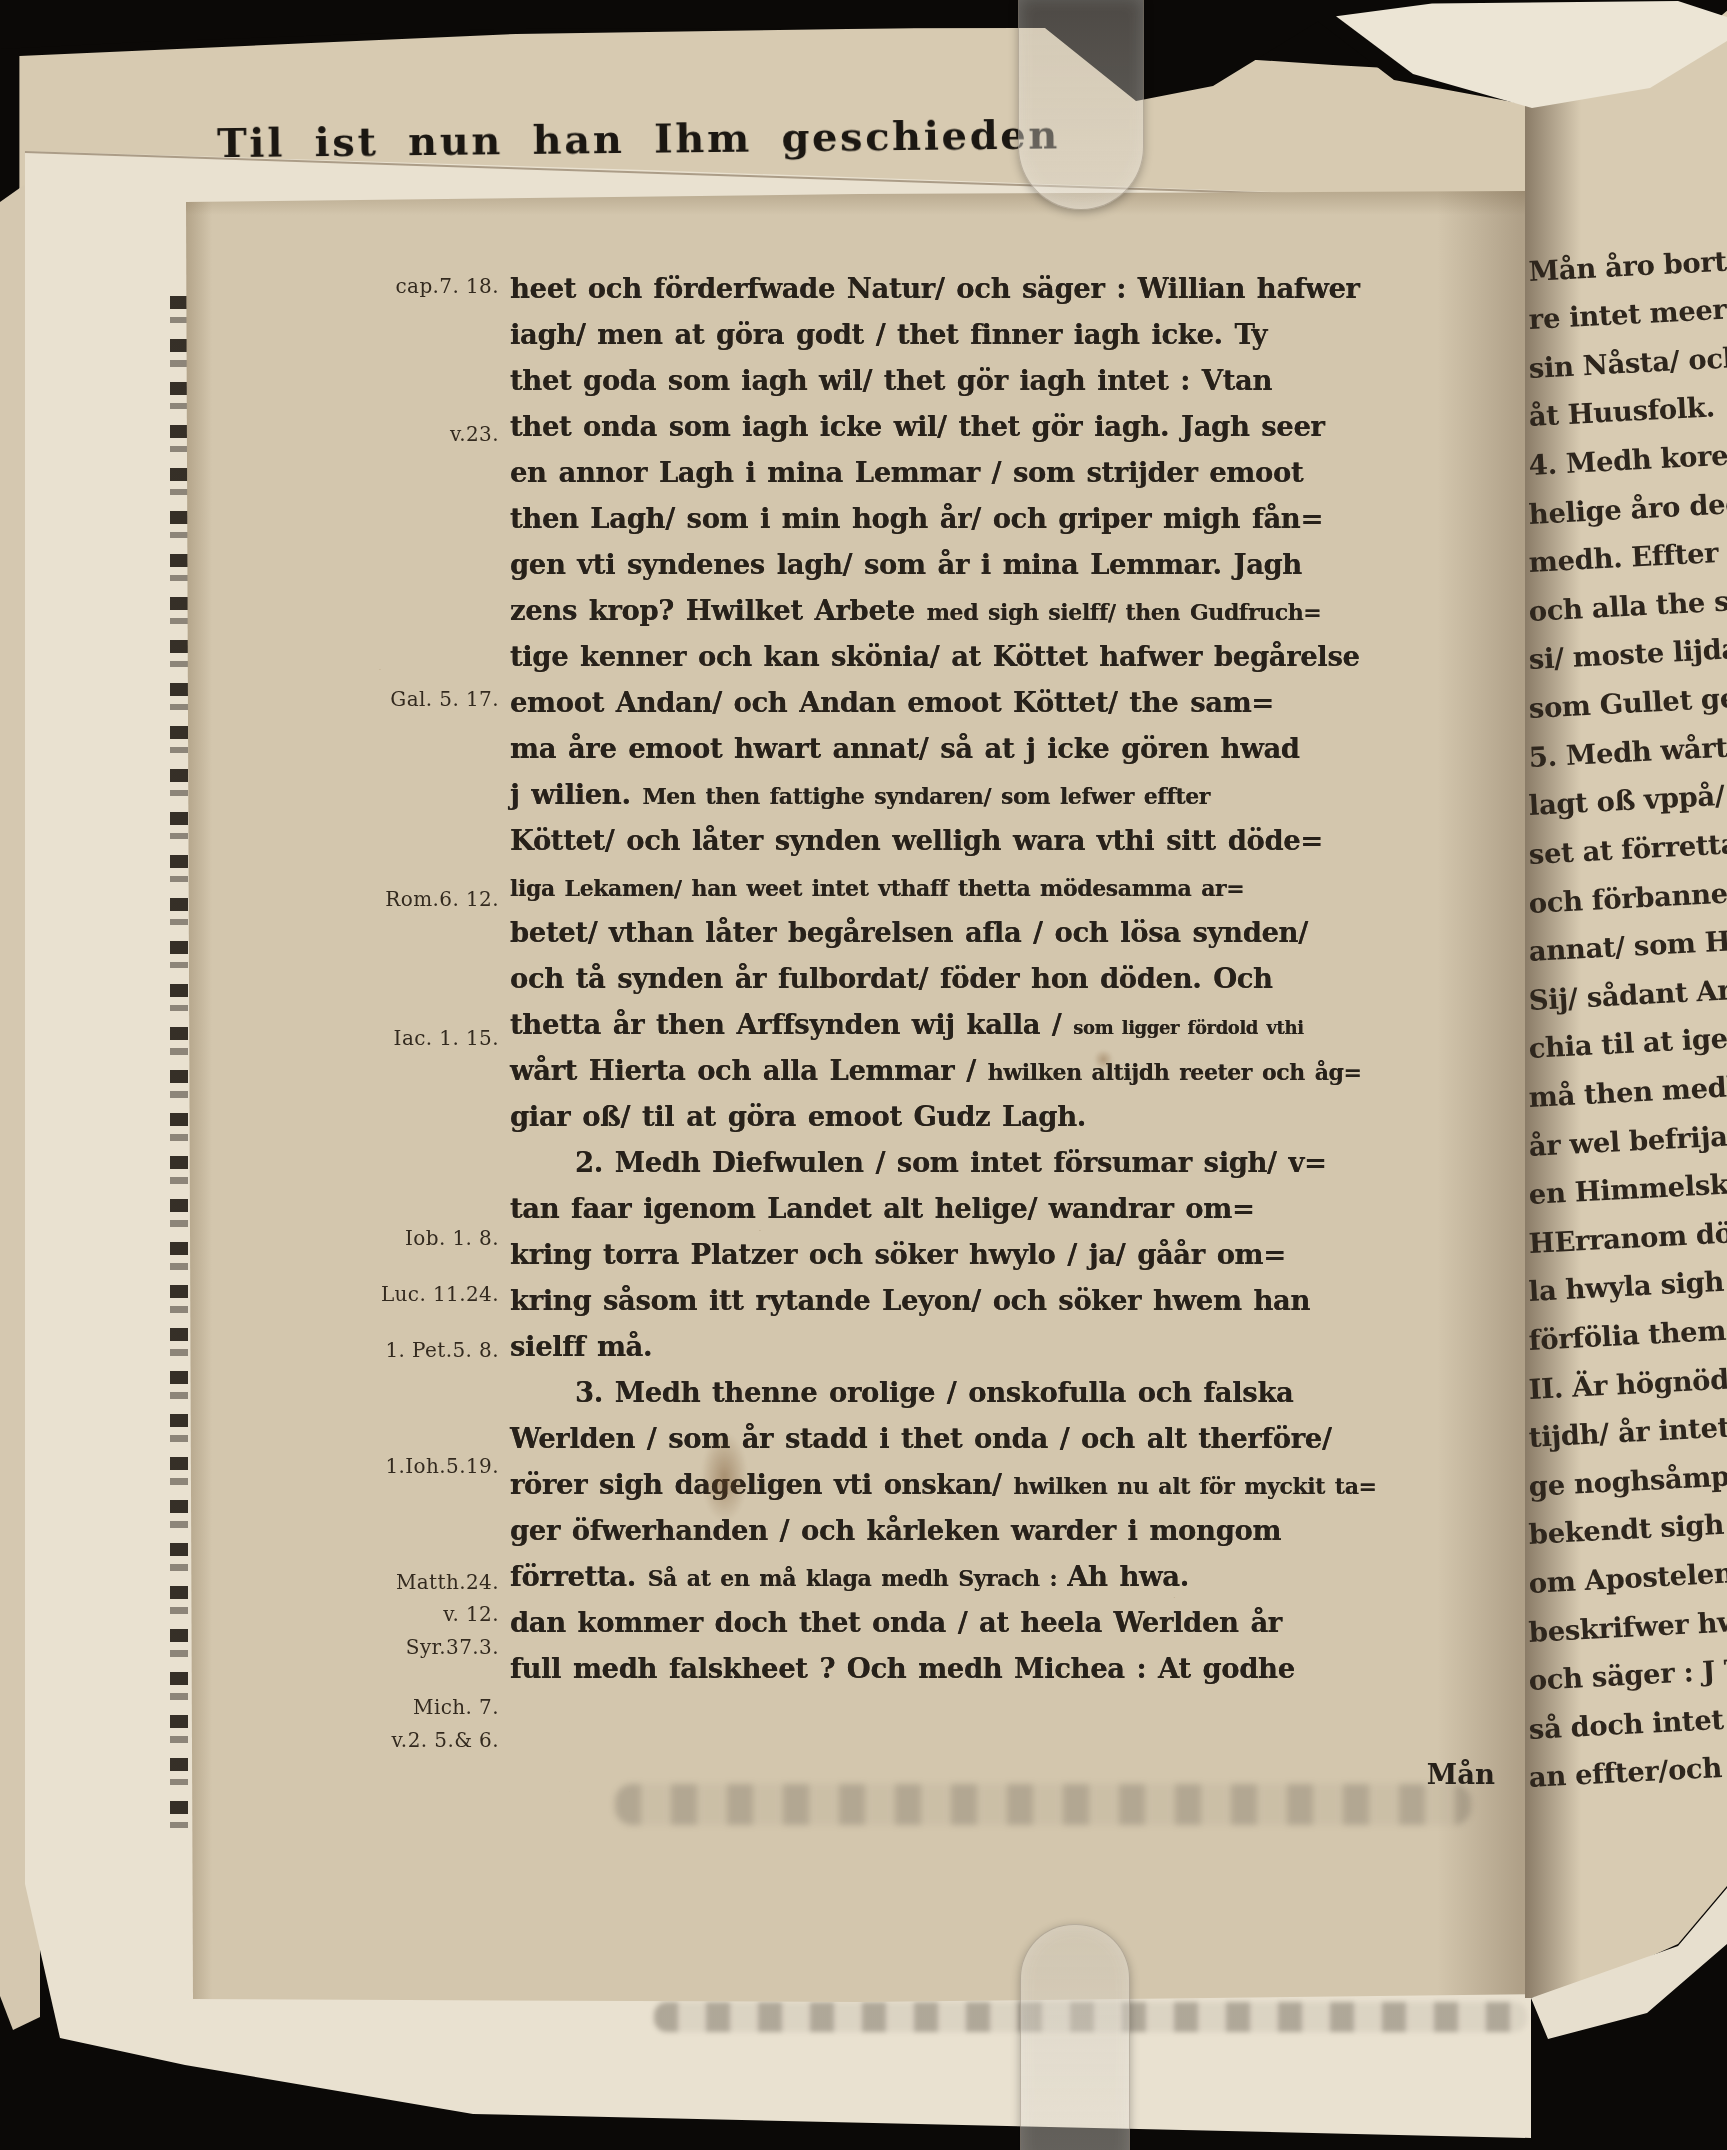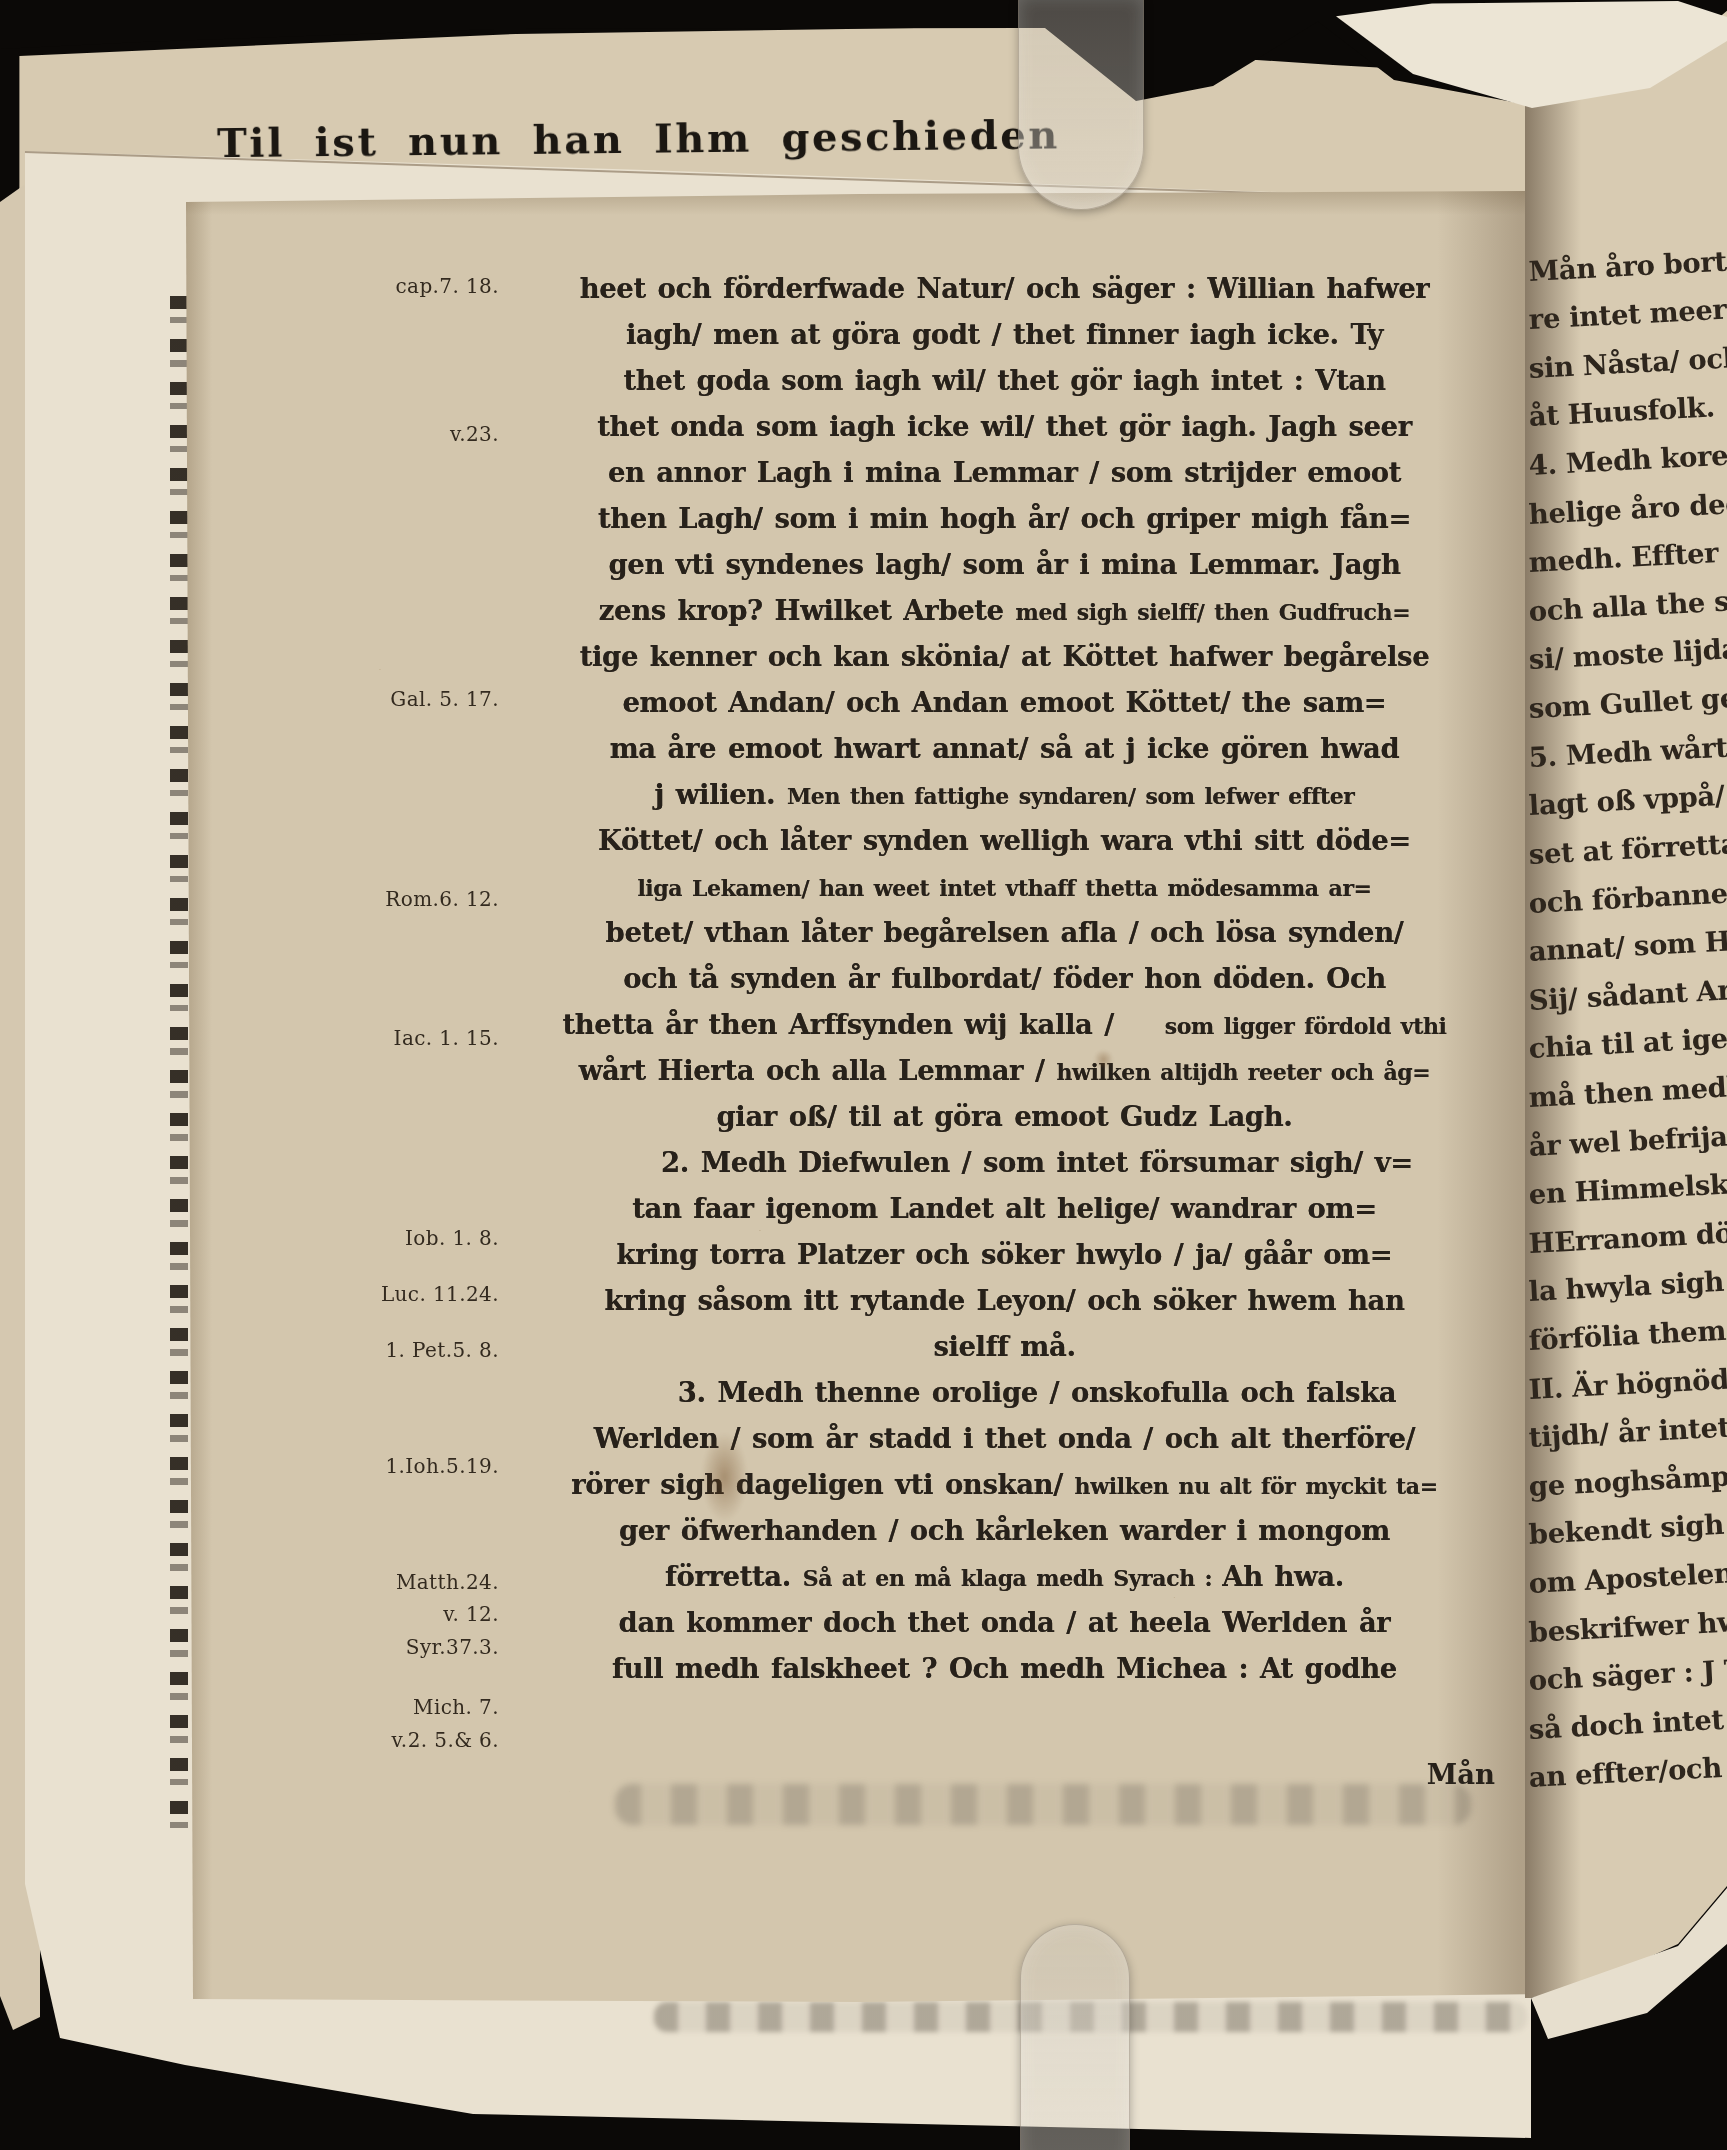--- a/index.html
+++ b/index.html
@@ -53,21 +53,21 @@
     filter:blur(3px);border-radius:17px;}
   .stain1{position:absolute;left:701px;top:1432px;width:47px;height:90px;border-radius:50%;
     background:radial-gradient(ellipse at center, rgba(115,78,40,.45), rgba(115,78,40,0) 70%);filter:blur(1.3px);}
   .stain2{position:absolute;left:1093px;top:1050px;width:20.6px;height:19px;border-radius:50%;
     background:radial-gradient(circle, rgba(125,88,50,.4), rgba(125,88,50,0) 70%);filter:blur(0.9px);}
 
   
   .margin-col{position:absolute;left:361px;top:0;width:138px;height:100%;}
   .margin-note{position:absolute;right:0;width:138px;text-align:right;
     font-size:20px;color:#332a1f;letter-spacing:0.4px;white-space:nowrap;filter:blur(0.1px);}
-  .text-block{position:absolute;left:510px;top:265px;width:989px;text-align:center;}
+  .text-block{position:absolute;left:510px;top:265px;width:989px;}
   .tline{height:46px;line-height:46px;font-size:27.5px;font-weight:bold;color:#27211a;
     white-space:nowrap;letter-spacing:-0.4px;word-spacing:2.6px;text-shadow:0 0 0.4px rgba(39,33,26,.7);
     filter:blur(0.1px);}
   .tline.indent{padding-left:65px;}
   .catchword{position:absolute;left:510px;top:1758px;width:985px;text-align:right;padding-right:26px;
     font-size:27.5px;font-weight:bold;color:#27211a;filter:blur(0.1px);}
 
   
   .right-page{background:#d8cbb2;z-index:8;filter:blur(0.4px);
     clip-path:polygon(1525px 6.5px,1727px 0px,1727px 1886px,1678px 1944px,1592px 1983px,1531px 1998px,1525px 1998px);}
@@ -139,21 +139,21 @@
         <div class="tline"><span>gen vti syndenes lagh/ som år i mina Lemmar. Jagh</span></div>
         <div class="tline"><span>zens krop? Hwilket Arbete </span><span style="font-size: 22px;">med sigh sielff/ then Gudfruch=</span></div>
         <div class="tline"><span>tige kenner och kan skönia/ at Köttet hafwer begårelse</span></div>
         <div class="tline"><span>emoot Andan/ och Andan emoot Köttet/ the sam=</span></div>
         <div class="tline"><span>ma åre emoot hwart annat/ så at j icke gören hwad</span></div>
         <div class="tline"><span>j wilien.    </span><span style="font-size: 22px;">Men then fattighe syndaren/ som lefwer effter</span></div>
         <div class="tline"><span>Köttet/ och låter synden welligh wara vthi sitt döde=</span></div>
         <div class="tline"><span style="font-size: 22px;">liga Lekamen/ han weet intet vthaff thetta mödesamma ar=</span></div>
         <div class="tline"><span>betet/ vthan låter begårelsen afla / och lösa synden/</span></div>
         <div class="tline"><span>och tå synden år fulbordat/ föder hon döden.    Och</span></div>
-        <div class="tline"><span>thetta år then Arffsynden wij kalla / </span><span style="font-size: 22px; margin-left: 39px;">som ligger fördold vthi</span></div>
+        <div class="tline"><span>thetta år then Arffsynden wij kalla / </span><span style="font-size: 18px;">som ligger fördold vthi</span></div>
         <div class="tline"><span>wårt Hierta och alla Lemmar / </span><span style="font-size: 22px;">hwilken altijdh reeter och åg=</span></div>
         <div class="tline"><span>giar oß/ til at göra emoot Gudz Lagh.</span></div>
         <div class="tline indent"><span>2.     Medh Diefwulen / som intet försumar sigh/ v=</span></div>
         <div class="tline"><span>tan faar igenom Landet alt helige/ wandrar om=</span></div>
         <div class="tline"><span>kring torra Platzer och söker hwylo / ja/ gåår om=</span></div>
         <div class="tline"><span>kring såsom itt rytande Leyon/ och söker hwem han</span></div>
         <div class="tline"><span>sielff må.</span></div>
         <div class="tline indent"><span>3.     Medh thenne orolige / onskofulla och falska</span></div>
         <div class="tline"><span>Werlden / som år stadd i thet onda / och alt therföre/</span></div>
         <div class="tline"><span>rörer sigh dageligen vti onskan/ </span><span style="font-size: 22px;">hwilken nu alt för myckit ta=</span></div>

